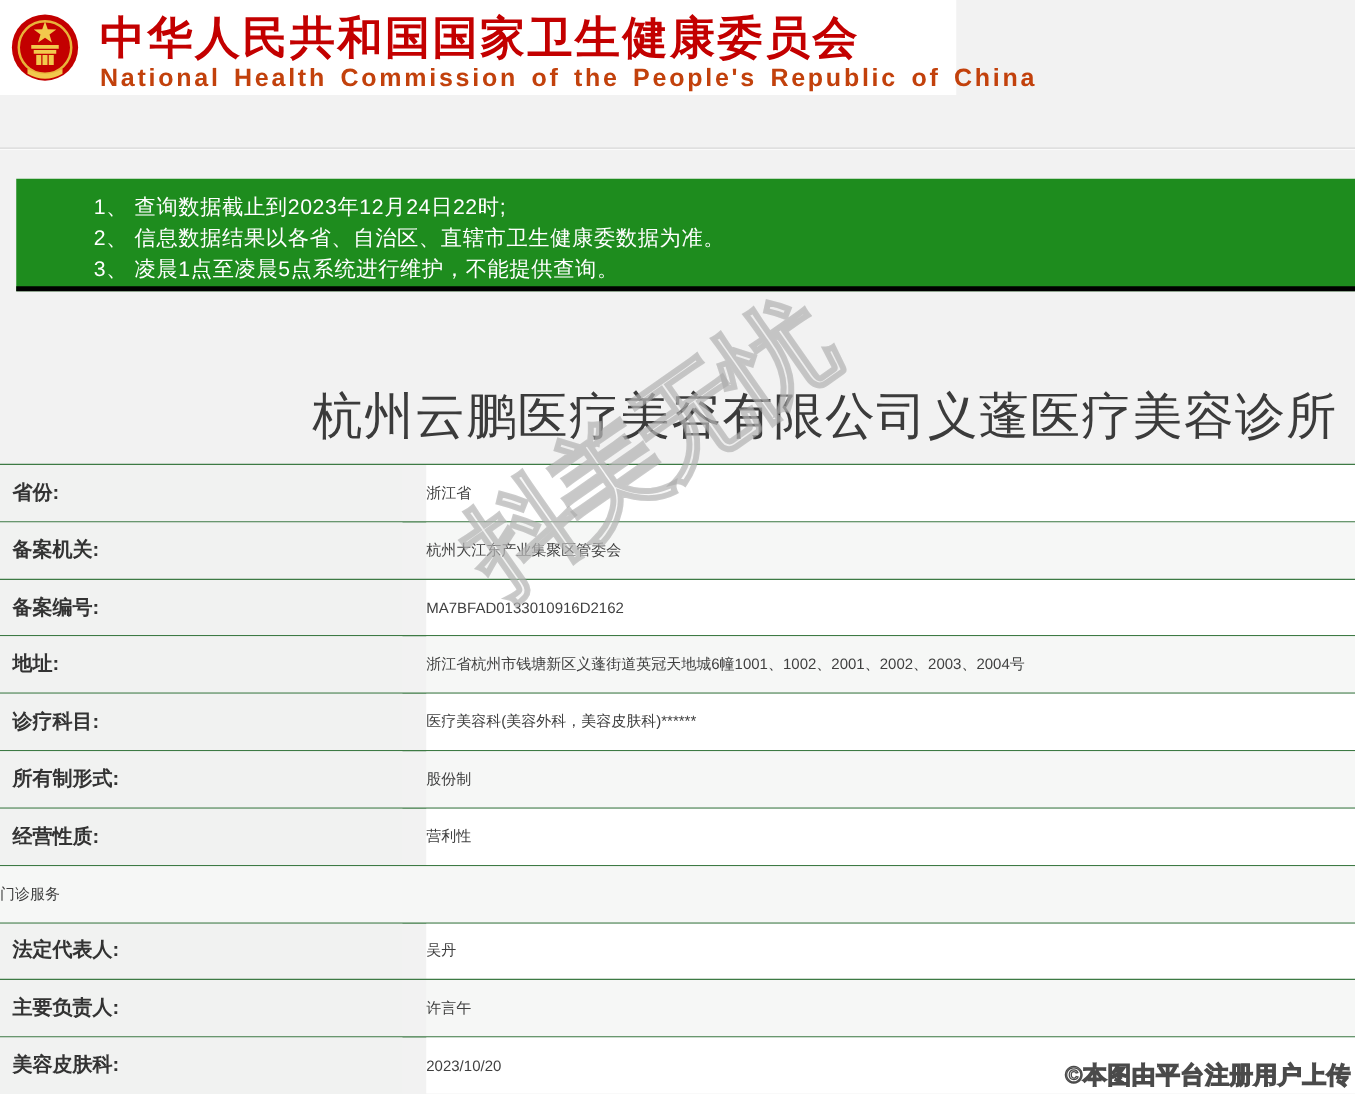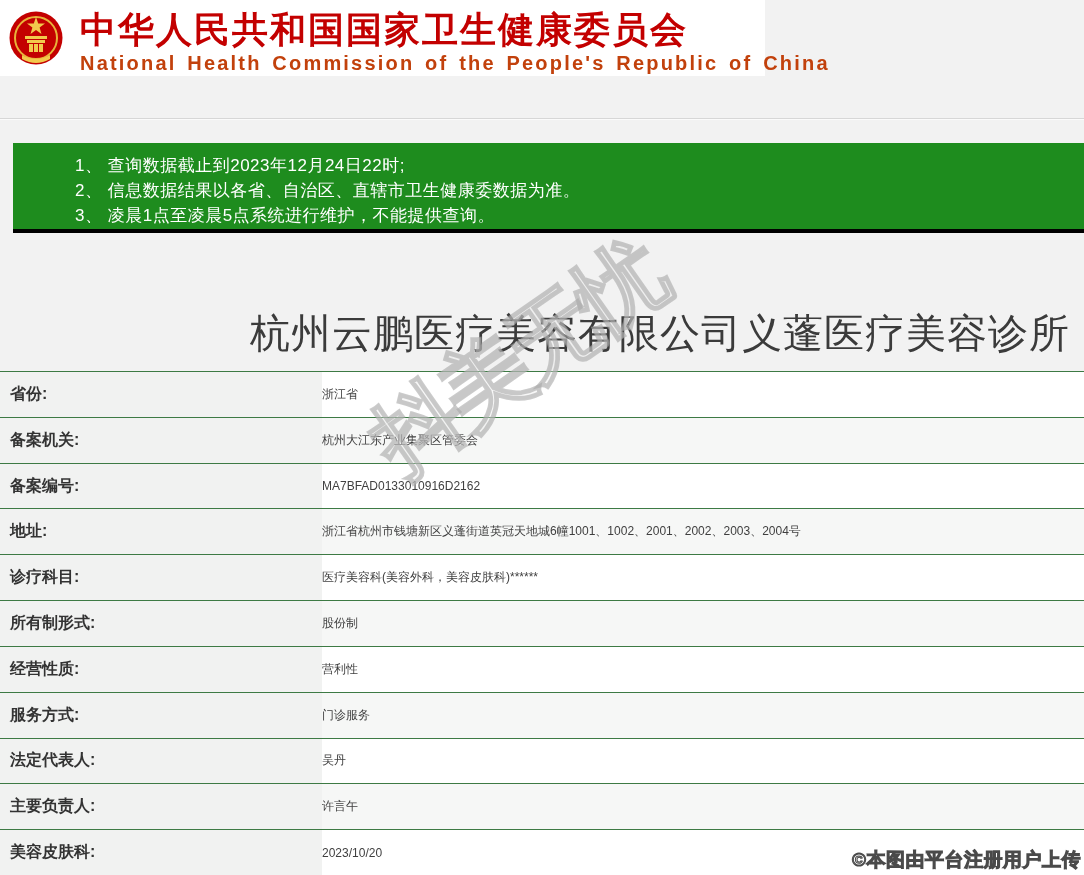--- a/index.html
+++ b/index.html
@@ -56,21 +56,21 @@
     position: absolute; left: 250px; top: 276px; width: 834px;
     font-size: 40px; line-height: 50px; font-weight: 500;
     color: #3b3b3b; letter-spacing: 1px; white-space: nowrap; margin-top: 32px;
   }
 
   
   .detail-table {
     position: absolute; left: 0; top: 371px; width: 1084px; height: 504px;
     display: grid; grid-template-rows: repeat(11, 1fr);
   }
-  .row { display: flex; border-top: 1px solid #3d7a44; }
+  .row { display: flex; border-top: 1px solid #3d7a44; gap: 19px; }
   .label-cell {
     width: 322px; background: #f1f2f1;
     display: flex; align-items: center;
     padding-left: 10px;
     font-size: 16px; font-weight: bold; color: #333333;
   }
   .value-cell {
     flex: 1; background: #ffffff;
     display: flex; align-items: center;
     font-size: 12px; color: #3f3f3f;
@@ -152,21 +152,20 @@
     </div>
     <div class="row">
       <div class="label-cell">所有制形式:</div>
       <div class="value-cell">股份制</div>
     </div>
     <div class="row">
       <div class="label-cell">经营性质:</div>
       <div class="value-cell">营利性</div>
     </div>
     <div class="row">
-      <div class="label-cell">服务方式:</div>
       <div class="value-cell">门诊服务</div>
     </div>
     <div class="row">
       <div class="label-cell">法定代表人:</div>
       <div class="value-cell">吴丹</div>
     </div>
     <div class="row">
       <div class="label-cell">主要负责人:</div>
       <div class="value-cell">许言午</div>
     </div>

